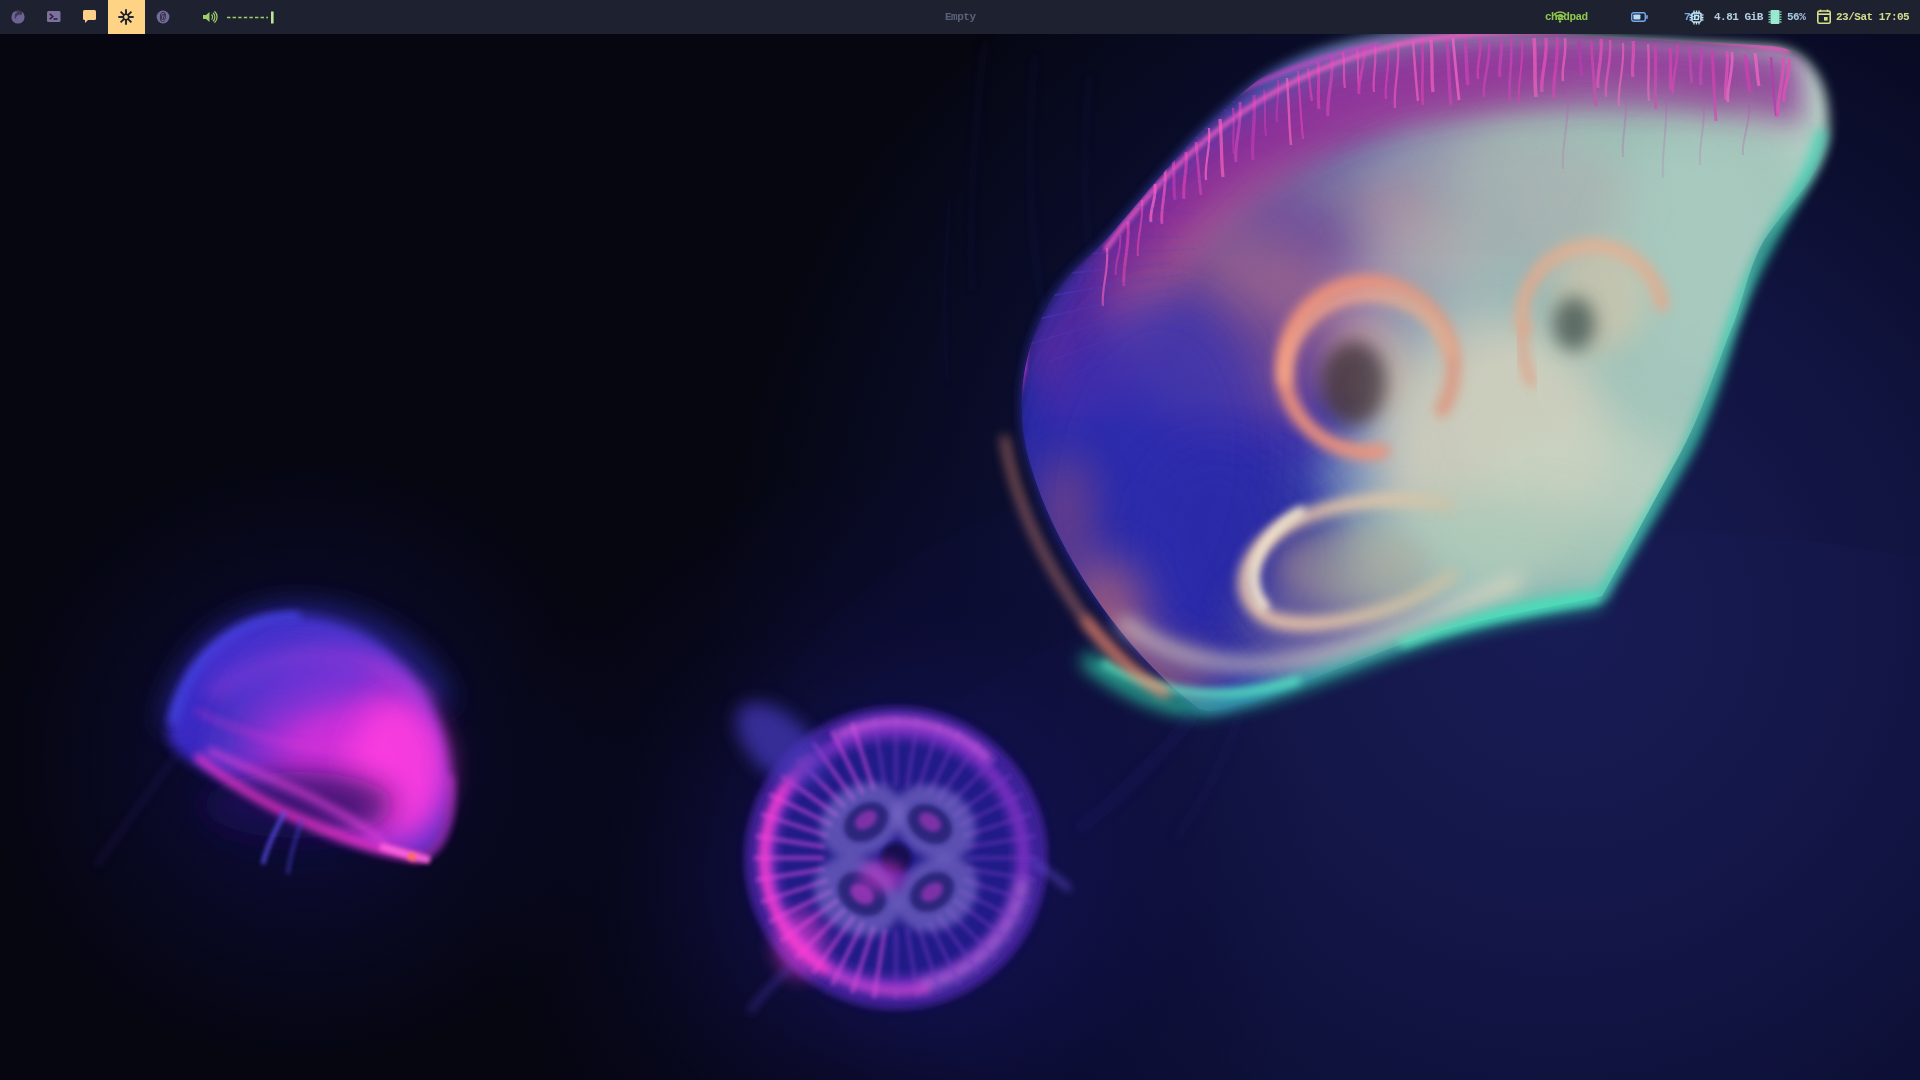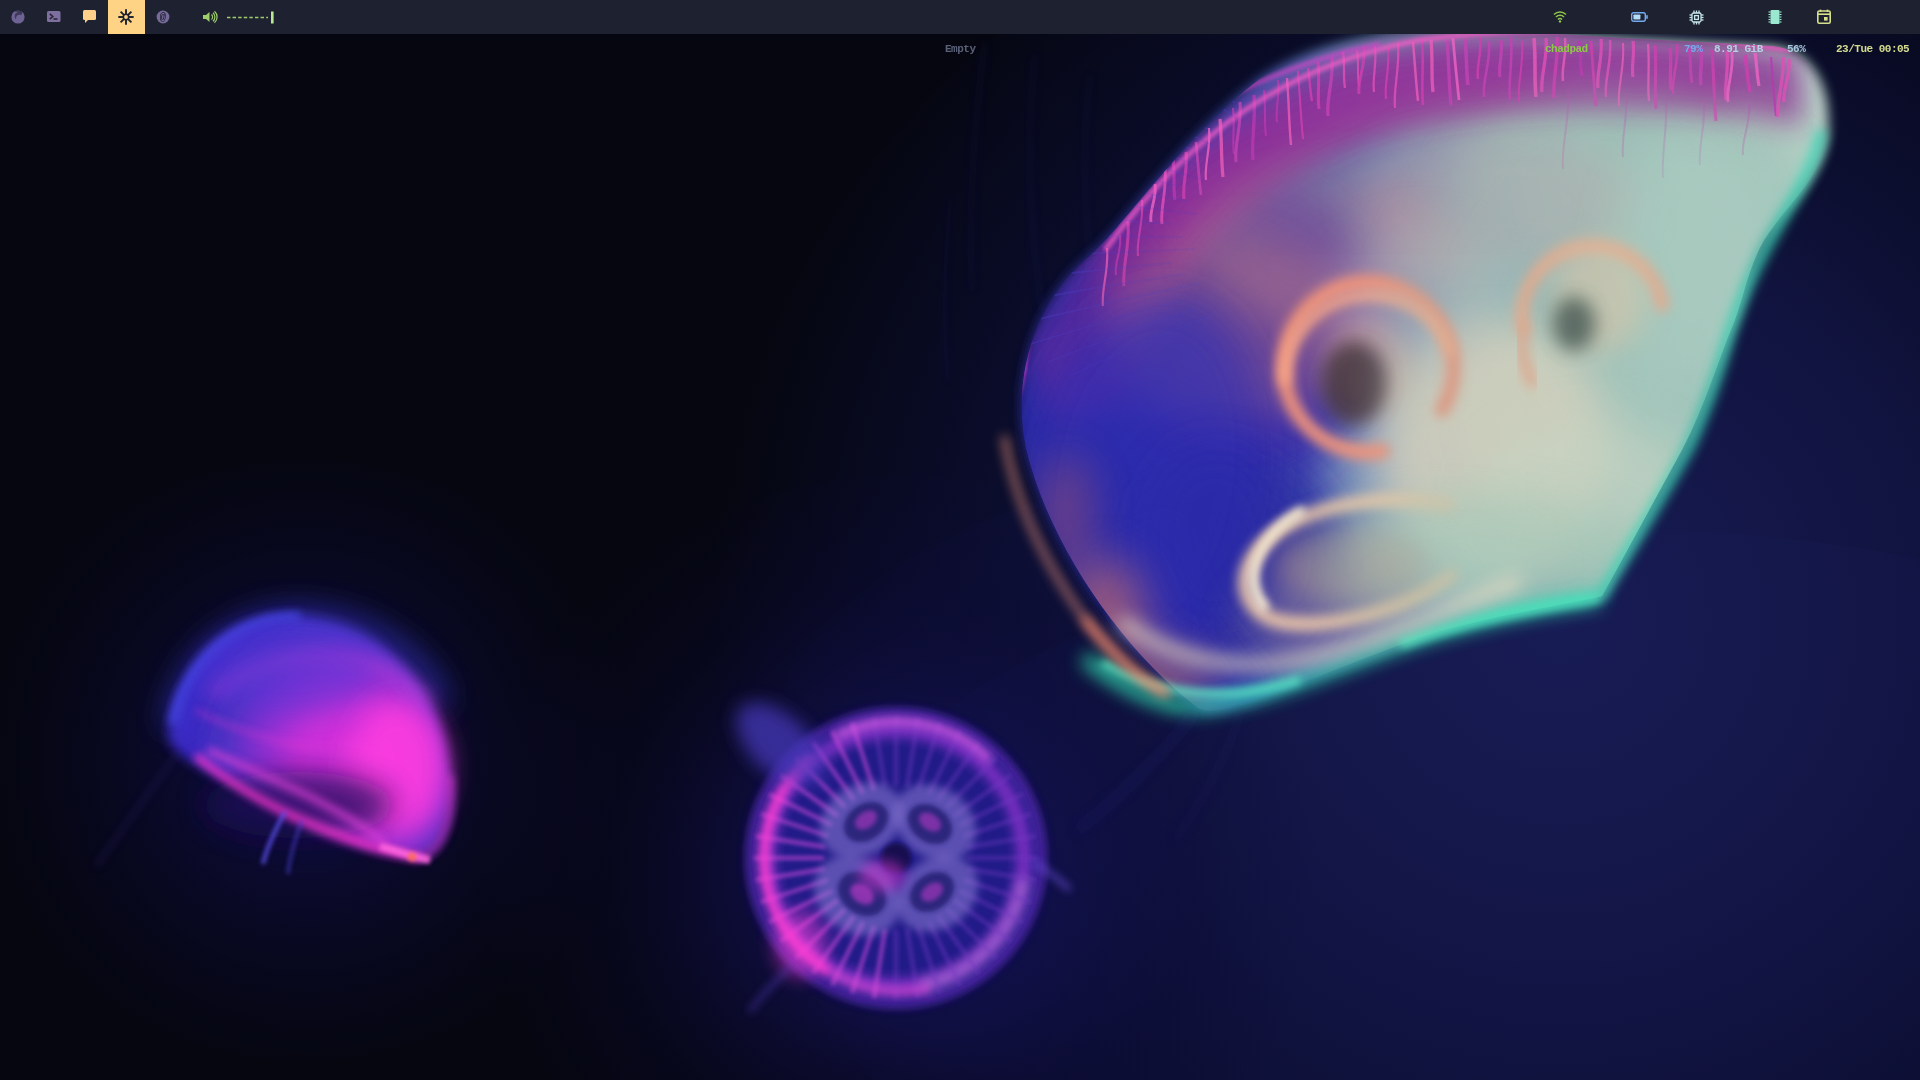--- a/index.html
+++ b/index.html
@@ -1,16 +1,16 @@
 <!DOCTYPE html>
 <html><head><meta charset="utf-8"><title>d</title><style>
 html,body{margin:0;padding:0;width:1920px;height:1080px;overflow:hidden;background:#05060f;}
 #bar{position:absolute;top:0;left:0;width:1920px;height:34px;background:#1e2230;z-index:5;font-family:"Liberation Mono",monospace;}
 .ic{position:absolute;top:0;}
-.txt{position:absolute;top:0;height:34px;line-height:35px;font-size:11px;font-weight:bold;letter-spacing:-0.5px;white-space:pre;margin-top:32px;}
+.txt{position:absolute;top:0;height:34px;line-height:35px;font-size:11px;font-weight:bold;letter-spacing:-0.5px;white-space:pre;}
 </style></head>
 <body>
 <svg width="1920" height="1080" viewBox="0 0 1920 1080" style="position:absolute;top:0;left:0">
 <defs>
 <filter id="b2" x="-50%" y="-50%" width="200%" height="200%">
         <feGaussianBlur stdDeviation="2"></feGaussianBlur>
       </filter>
 <filter id="b4" x="-50%" y="-50%" width="200%" height="200%">
         <feGaussianBlur stdDeviation="4"></feGaussianBlur>
       </filter>
@@ -422,21 +422,21 @@
         <line x1="7.5" y1="12" x2="7.5" y2="14.5"></line>
         <line x1="10" y1="12" x2="10" y2="14.5"></line>
      <line x1="0.5" y1="5" x2="3" y2="5"></line>
         <line x1="0.5" y1="7.5" x2="3" y2="7.5"></line>
         <line x1="0.5" y1="10" x2="3" y2="10"></line>
      <line x1="12" y1="5" x2="14.5" y2="5"></line>
         <line x1="12" y1="7.5" x2="14.5" y2="7.5"></line>
         <line x1="12" y1="10" x2="14.5" y2="10"></line>
    </g>
  </svg>
- <div class="txt" style="left:1714px;color:#b6cfe2">8.91 GiB</div>
+ <div class="txt" style="left:1714px;color:#b6cfe2">4.81 GiB</div>
  <svg class="ic" style="left:1768px;top:9px" width="14" height="16" viewBox="0 0 14 16">
    <rect x="2.5" y="1" width="9" height="14" rx="1" fill="#9ae8cf"></rect>
    <g stroke="#9ae8cf" stroke-width="1.1">
      <line x1="0.5" y1="3" x2="2.5" y2="3"></line>
         <line x1="0.5" y1="5.5" x2="2.5" y2="5.5"></line>
         <line x1="0.5" y1="8" x2="2.5" y2="8"></line>
         <line x1="0.5" y1="10.5" x2="2.5" y2="10.5"></line>
         <line x1="0.5" y1="13" x2="2.5" y2="13"></line>
      <line x1="11.5" y1="3" x2="13.5" y2="3"></line>
         <line x1="11.5" y1="5.5" x2="13.5" y2="5.5"></line>
@@ -446,14 +446,14 @@
    </g>
  </svg>
  <div class="txt" style="left:1787px;color:#a8c8e0">56%</div>
  <svg class="ic" style="left:1817px;top:9px" width="14" height="15" viewBox="0 0 14 15">
    <rect x="0.8" y="2" width="12.4" height="12.2" rx="1.5" fill="none" stroke="#d7e18b" stroke-width="1.6"></rect>
    <line x1="3.5" y1="0.6" x2="3.5" y2="3" stroke="#d7e18b" stroke-width="1.6"></line>
    <line x1="10.5" y1="0.6" x2="10.5" y2="3" stroke="#d7e18b" stroke-width="1.6"></line>
    <line x1="0.8" y1="5.2" x2="13.2" y2="5.2" stroke="#d7e18b" stroke-width="1.6"></line>
    <rect x="7" y="8" width="3.6" height="3.6" fill="#d7e18b"></rect>
  </svg>
- <div class="txt" style="left:1836px;color:#d3dc8e">23/Tue 00:05</div>
+ <div class="txt" style="left:1836px;color:#d3dc8e">23/Sat 17:05</div>
 </div>
 
 </body></html>

